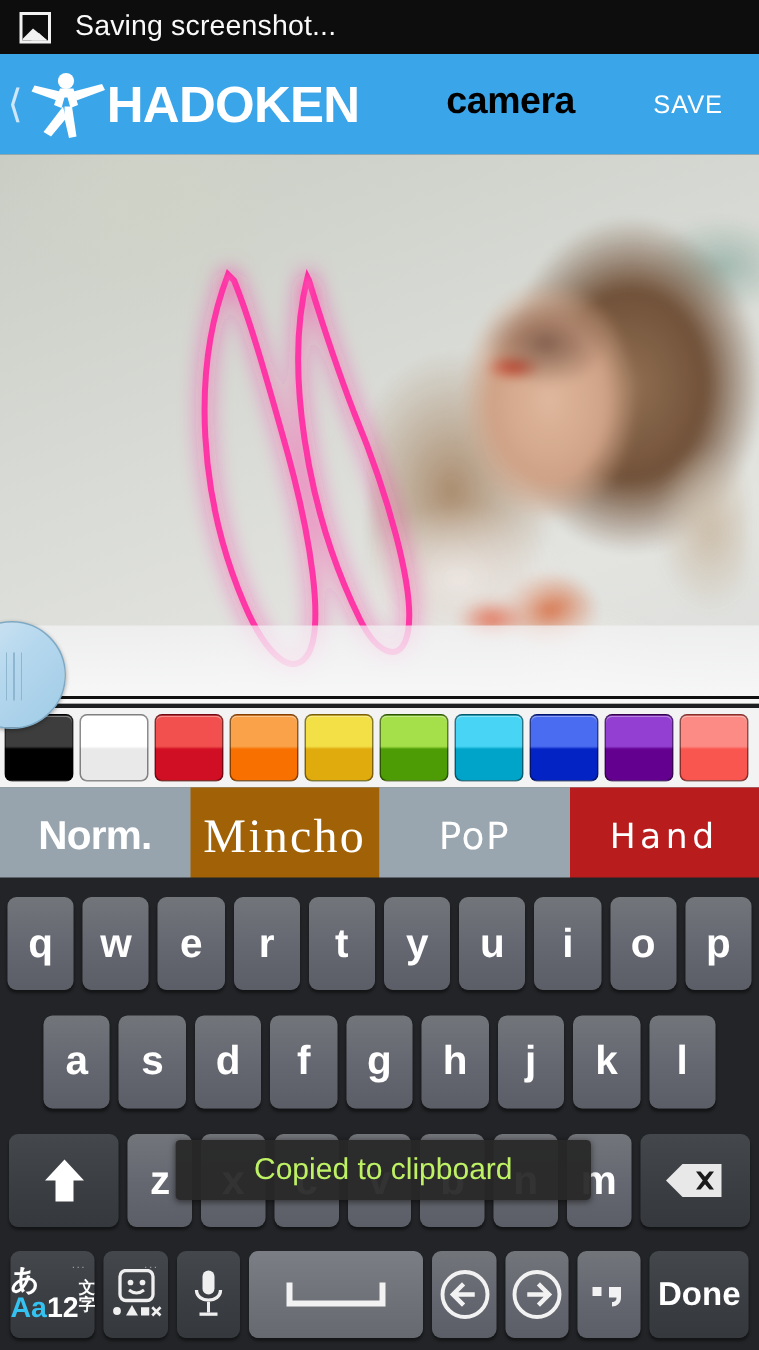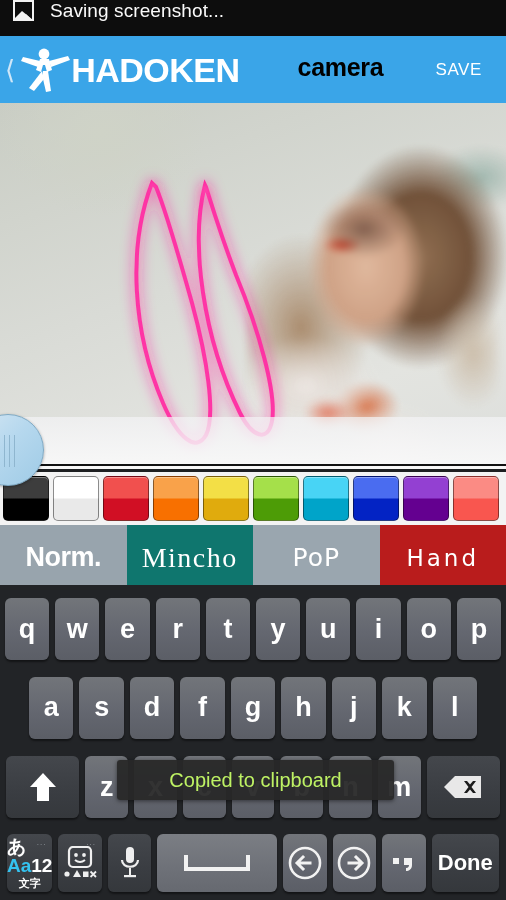--- a/index.html
+++ b/index.html
@@ -23,21 +23,21 @@
   }
 
   
   .statusbar {
     position: absolute;
     top: 0; left: 0;
     width: 506px;
     height: 36px;
     background: #0d0d0d;
     display: flex;
-    align-items: flex-start;
+    align-items: center;
     padding-left: 13px;
     box-sizing: border-box;
   }
   .gallery-icon {
     width: 21px; height: 21px;
     border: 2px solid #f2f2f2;
     box-sizing: border-box;
     position: relative;
     overflow: hidden;
     flex: none;
@@ -238,21 +238,21 @@
     flex: 1;
     display: flex;
     align-items: center;
     justify-content: center;
     color: #ffffff;
     font-size: 27px;
     box-sizing: border-box;
     border-bottom: 3px solid transparent;
   }
   .fonttab.t-norm   { background: #98a4ad; font-weight: bold; font-family: "Liberation Sans", sans-serif; letter-spacing: -0.5px; }
-  .fonttab.t-mincho { background: #0f766e; font-family: "Liberation Serif", serif; letter-spacing: 1.5px; font-size: 28px; }
+  .fonttab.t-mincho { background: #a16207; font-family: "Liberation Serif", serif; letter-spacing: 1.5px; font-size: 32px; }
   .fonttab.t-pop    { background: #9aa6af; font-family: "DejaVu Sans", sans-serif; letter-spacing: 1px; font-size: 25px; }
   .fonttab.t-hand   { background: #b91c1c; font-family: "DejaVu Sans", sans-serif; letter-spacing: 3px; font-size: 23px; }
 
   
   .keyboard {
     position: absolute;
     top: 585px; left: 0;
     width: 506px; height: 315px;
     background: #222427;
     box-sizing: border-box;
@@ -296,21 +296,21 @@
   .key-sub-dots {
     position: absolute;
     top: 4px; right: 6px;
     font-size: 8px;
     color: #9aa0a6;
     letter-spacing: 1px;
     font-weight: normal;
   }
   .lang-key-inner {
     display: flex;
-    flex-direction: column;
+    flex-direction: row;
     align-items: center;
     line-height: 1;
   }
   .lang-top { font-size: 19px; }
   .lang-top .cy { color: #34c3f0; }
   .lang-bottom { font-size: 11px; margin-top: 3px; }
 
   .icon-svg { display: block; }
 
   

